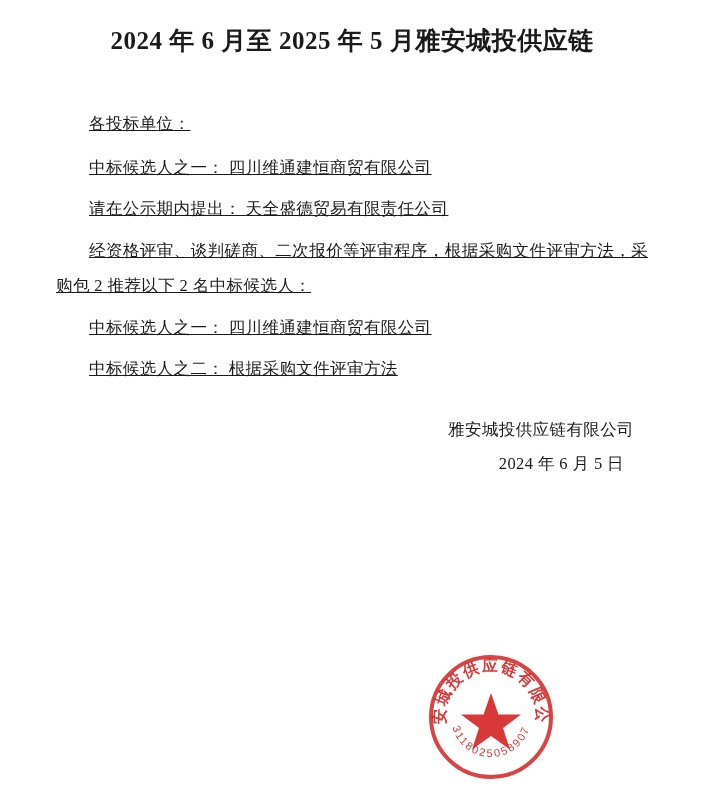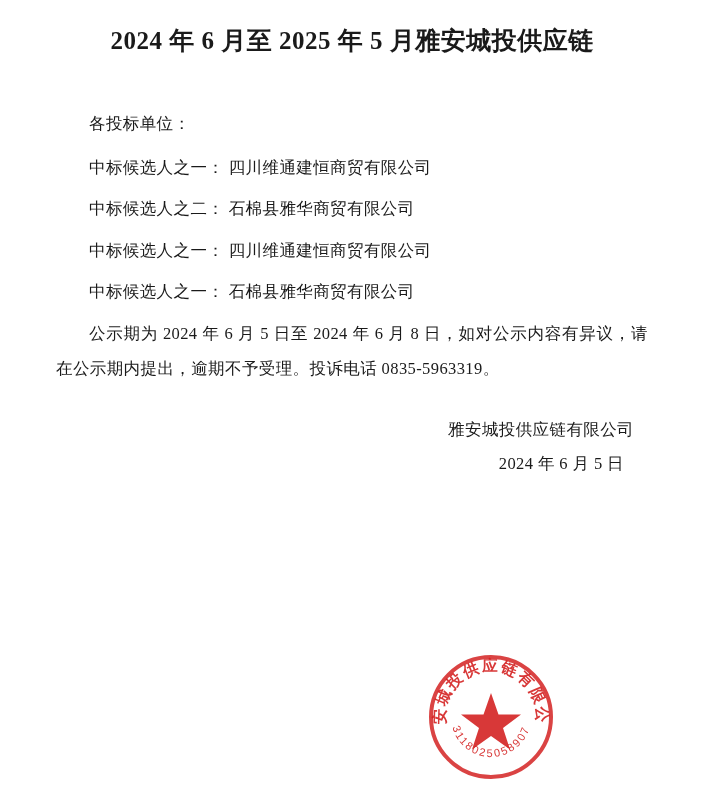--- a/index.html
+++ b/index.html
@@ -37,20 +37,21 @@
   .body-block {
     margin-top: 42px;
     font-size: 16.5px;
     line-height: 2.15;
     letter-spacing: 0.4px;
   }
   .para {
     margin: 0 0 6px 0;
     text-align: justify;
     text-justify: inter-ideograph;
+    text-decoration: underline;
   }
   .indent-1 { text-indent: 2em; }
   .salutation {
     margin-bottom: 8px;
   }
   .signature {
     margin-top: 26px;
     text-align: right;
     font-size: 16.5px;
     line-height: 2.1;
@@ -79,24 +80,24 @@
 
 <div class="page">
 
   <div class="doc-title">
     <span class="title-line">2024 年 6 月至 2025 年 5 月雅安城投供应链</span>
   </div>
 
   <div class="body-block">
     <p class="para indent-1 salutation">各投标单位：</p>
     <p class="para indent-1">中标候选人之一：  四川维通建恒商贸有限公司</p>
-    <p class="para indent-1">中标候选人之二：  石棉县雅华商贸有限公司</p>
+    <p class="para indent-1">请在公示期内提出：  天全盛德贸易有限责任公司</p>
+    <p class="para indent-1">经资格评审、谈判磋商、二次报价等评审程序，根据采购文件评审方法，采购包 2 推荐以下 2 名中标候选人：</p>
     <p class="para indent-1">中标候选人之一：  四川维通建恒商贸有限公司</p>
-    <p class="para indent-1">中标候选人之一：  石棉县雅华商贸有限公司</p>
-    <p class="para indent-1">公示期为 2024 年 6 月 5 日至 2024 年 6 月 8 日，如对公示内容有异议，请在公示期内提出，逾期不予受理。投诉电话 0835-5963319。</p>
+    <p class="para indent-1">中标候选人之二：  根据采购文件评审方法</p>
   </div>
 
   <div class="signature">
     <span class="sig-line">雅安城投供应链有限公司</span>
     <span class="sig-line sig-date">2024 年 6 月 5 日</span>
   </div>
 
   <div class="seal">
     <svg width="132" height="132" viewBox="0 0 132 132" xmlns="http://www.w3.org/2000/svg">
       <defs>

